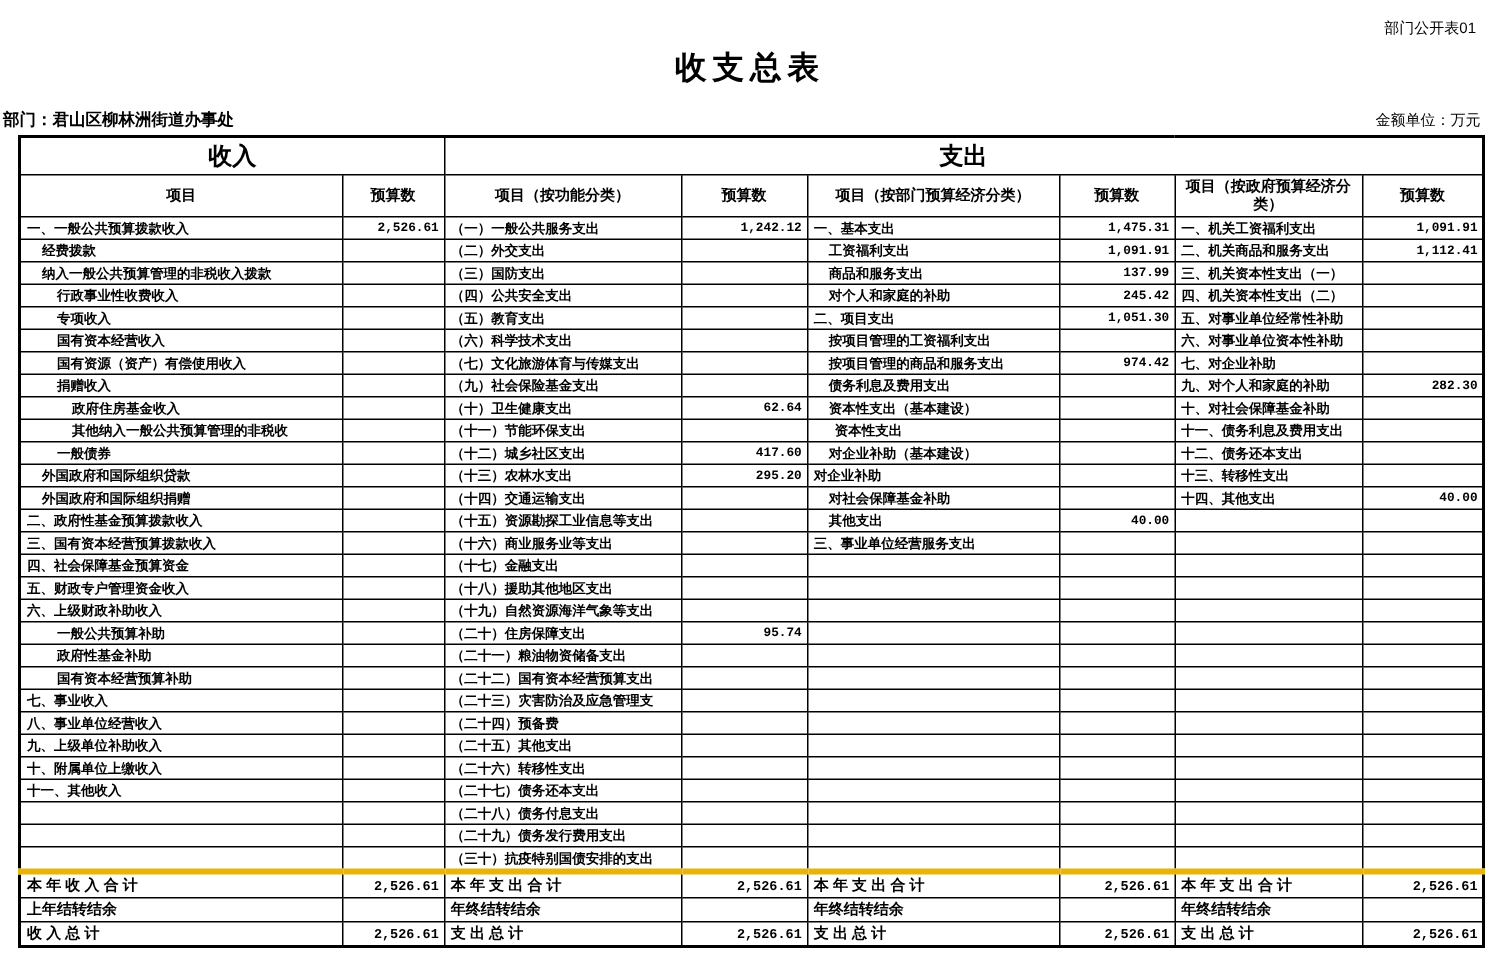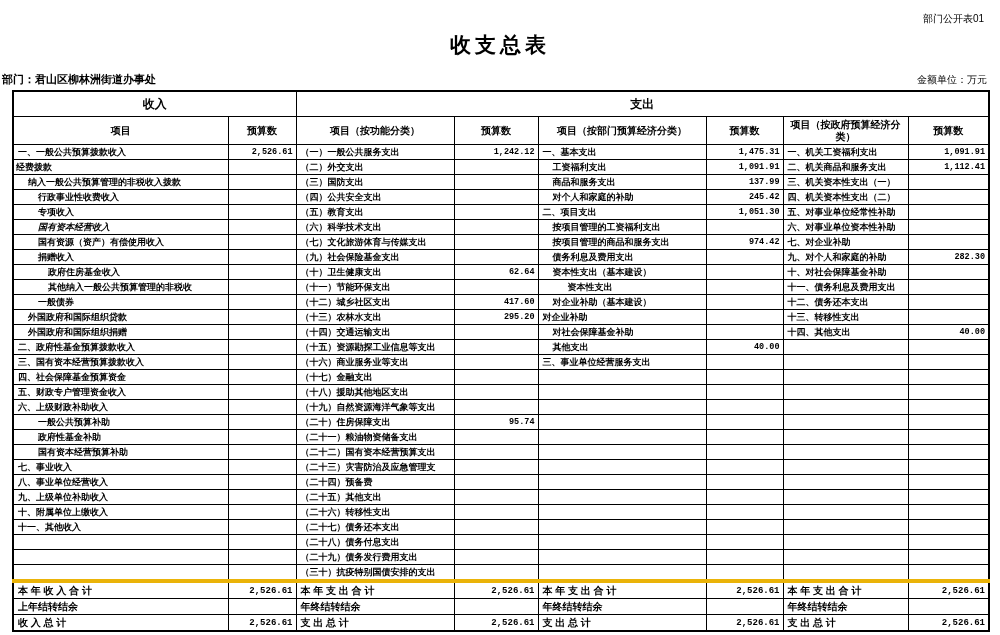--- a/index.html
+++ b/index.html
@@ -9,21 +9,21 @@
   }
   .corner { position:absolute; top:12px; right:16px; font-size:10px;margin-left:21px; }
   .title  { text-align:center; font-size:21px; font-weight:bold; letter-spacing:4px; margin-top:31px; }
   .meta   { display:flex; justify-content:space-between; align-items:flex-end; margin:13px 13px 3px 2px; }
   .dept   { font-size:11px; font-weight:bold; }
   .unit   { font-size:10px; }
 
   table { border-collapse:collapse; table-layout:fixed; margin:0 12px; width:976px; border:2px solid #000; }
   th, td { border:1px solid #000; overflow:hidden; }
 
-  th.gh { height:22px; font-size:12px; font-weight:bold; text-align:center;margin-left:45px; }
+  th.gh { height:22px; font-size:16px; font-weight:bold; text-align:center;margin-left:45px; }
   th.ch { height:27px; font-size:10px; font-weight:bold; text-align:center; line-height:1.2; padding:0 2px; }
 
   tbody td { height:14px; font-size:9px; font-weight:bold; white-space:nowrap; line-height:14px; }
   td.lbl { text-align:left; padding:0 2px 0 4px; }
   td.val { text-align:right; padding:0 3px; font-family:"Liberation Mono", monospace; font-size:8.5px; }
 
   tr.footer-row td { height:15px; font-size:10px; }
   tr.footer-row td.val { font-size:9px; }
   tr.footer-first td { border-top:4px solid #eab308; }
 </style>
@@ -69,21 +69,21 @@
         <td class="lbl">一、一般公共预算拨款收入</td>
         <td class="val">2,526.61</td>
         <td class="lbl">（一）一般公共服务支出</td>
         <td class="val">1,242.12</td>
         <td class="lbl">一、基本支出</td>
         <td class="val">1,475.31</td>
         <td class="lbl">一、机关工资福利支出</td>
         <td class="val">1,091.91</td>
       </tr>
       <tr>
-        <td class="lbl" style="padding-left: 2px;">经费拨款</td>
+        <td class="lbl" style="padding-left: 14px;">经费拨款</td>
         <td class="val"></td>
         <td class="lbl">（二）外交支出</td>
         <td class="val"></td>
         <td class="lbl" style="padding-left: 14px;">工资福利支出</td>
         <td class="val">1,091.91</td>
         <td class="lbl">二、机关商品和服务支出</td>
         <td class="val">1,112.41</td>
       </tr>
       <tr>
         <td class="lbl" style="padding-left: 14px;">纳入一般公共预算管理的非税收入拨款</td>
@@ -109,21 +109,21 @@
         <td class="lbl" style="padding-left: 24px;">专项收入</td>
         <td class="val"></td>
         <td class="lbl">（五）教育支出</td>
         <td class="val"></td>
         <td class="lbl">二、项目支出</td>
         <td class="val">1,051.30</td>
         <td class="lbl">五、对事业单位经常性补助</td>
         <td class="val"></td>
       </tr>
       <tr>
-        <td class="lbl" style="padding-left: 24px; font-style: italic;">国有资本经营收入</td>
+        <td class="lbl" style="padding-left: 24px;">国有资本经营收入</td>
         <td class="val"></td>
         <td class="lbl">（六）科学技术支出</td>
         <td class="val"></td>
         <td class="lbl" style="padding-left: 14px;">按项目管理的工资福利支出</td>
         <td class="val"></td>
         <td class="lbl">六、对事业单位资本性补助</td>
         <td class="val"></td>
       </tr>
       <tr>
         <td class="lbl" style="padding-left: 24px;">国有资源（资产）有偿使用收入</td>
@@ -153,21 +153,21 @@
         <td class="lbl" style="padding-left: 14px;">资本性支出（基本建设）</td>
         <td class="val"></td>
         <td class="lbl">十、对社会保障基金补助</td>
         <td class="val"></td>
       </tr>
       <tr>
         <td class="lbl" style="padding-left: 34px;">其他纳入一般公共预算管理的非税收</td>
         <td class="val"></td>
         <td class="lbl">（十一）节能环保支出</td>
         <td class="val"></td>
-        <td class="lbl" style="padding-left: 29px; margin-top: 24px;">资本性支出</td>
+        <td class="lbl" style="padding-left: 18px; margin-top: 24px;">资本性支出</td>
         <td class="val"></td>
         <td class="lbl">十一、债务利息及费用支出</td>
         <td class="val"></td>
       </tr>
       <tr>
         <td class="lbl" style="padding-left: 24px; margin-top: 12px;">一般债券</td>
         <td class="val"></td>
         <td class="lbl">（十二）城乡社区支出</td>
         <td class="val">417.60</td>
         <td class="lbl" style="padding-left: 14px;">对企业补助（基本建设）</td>

